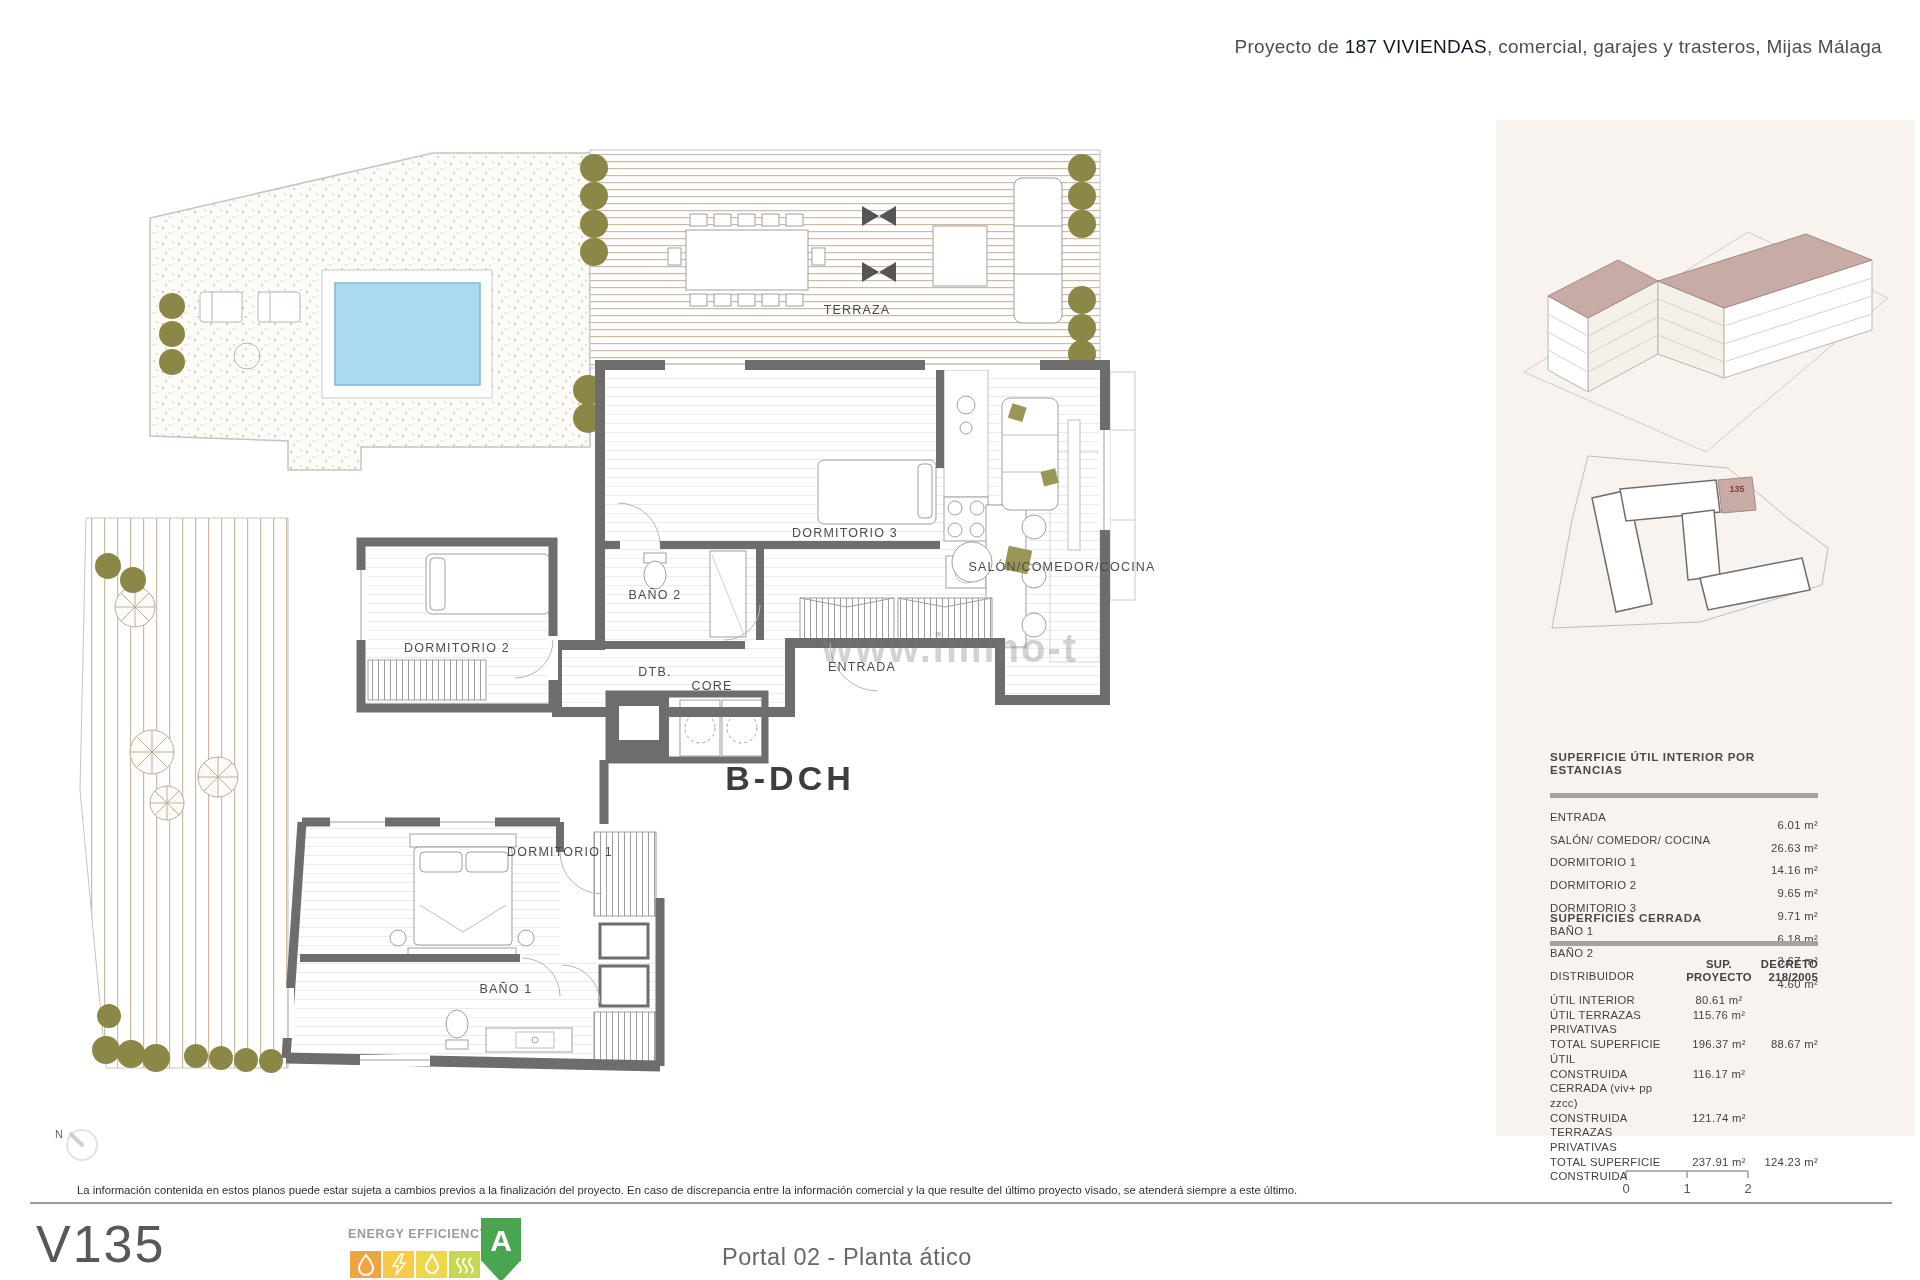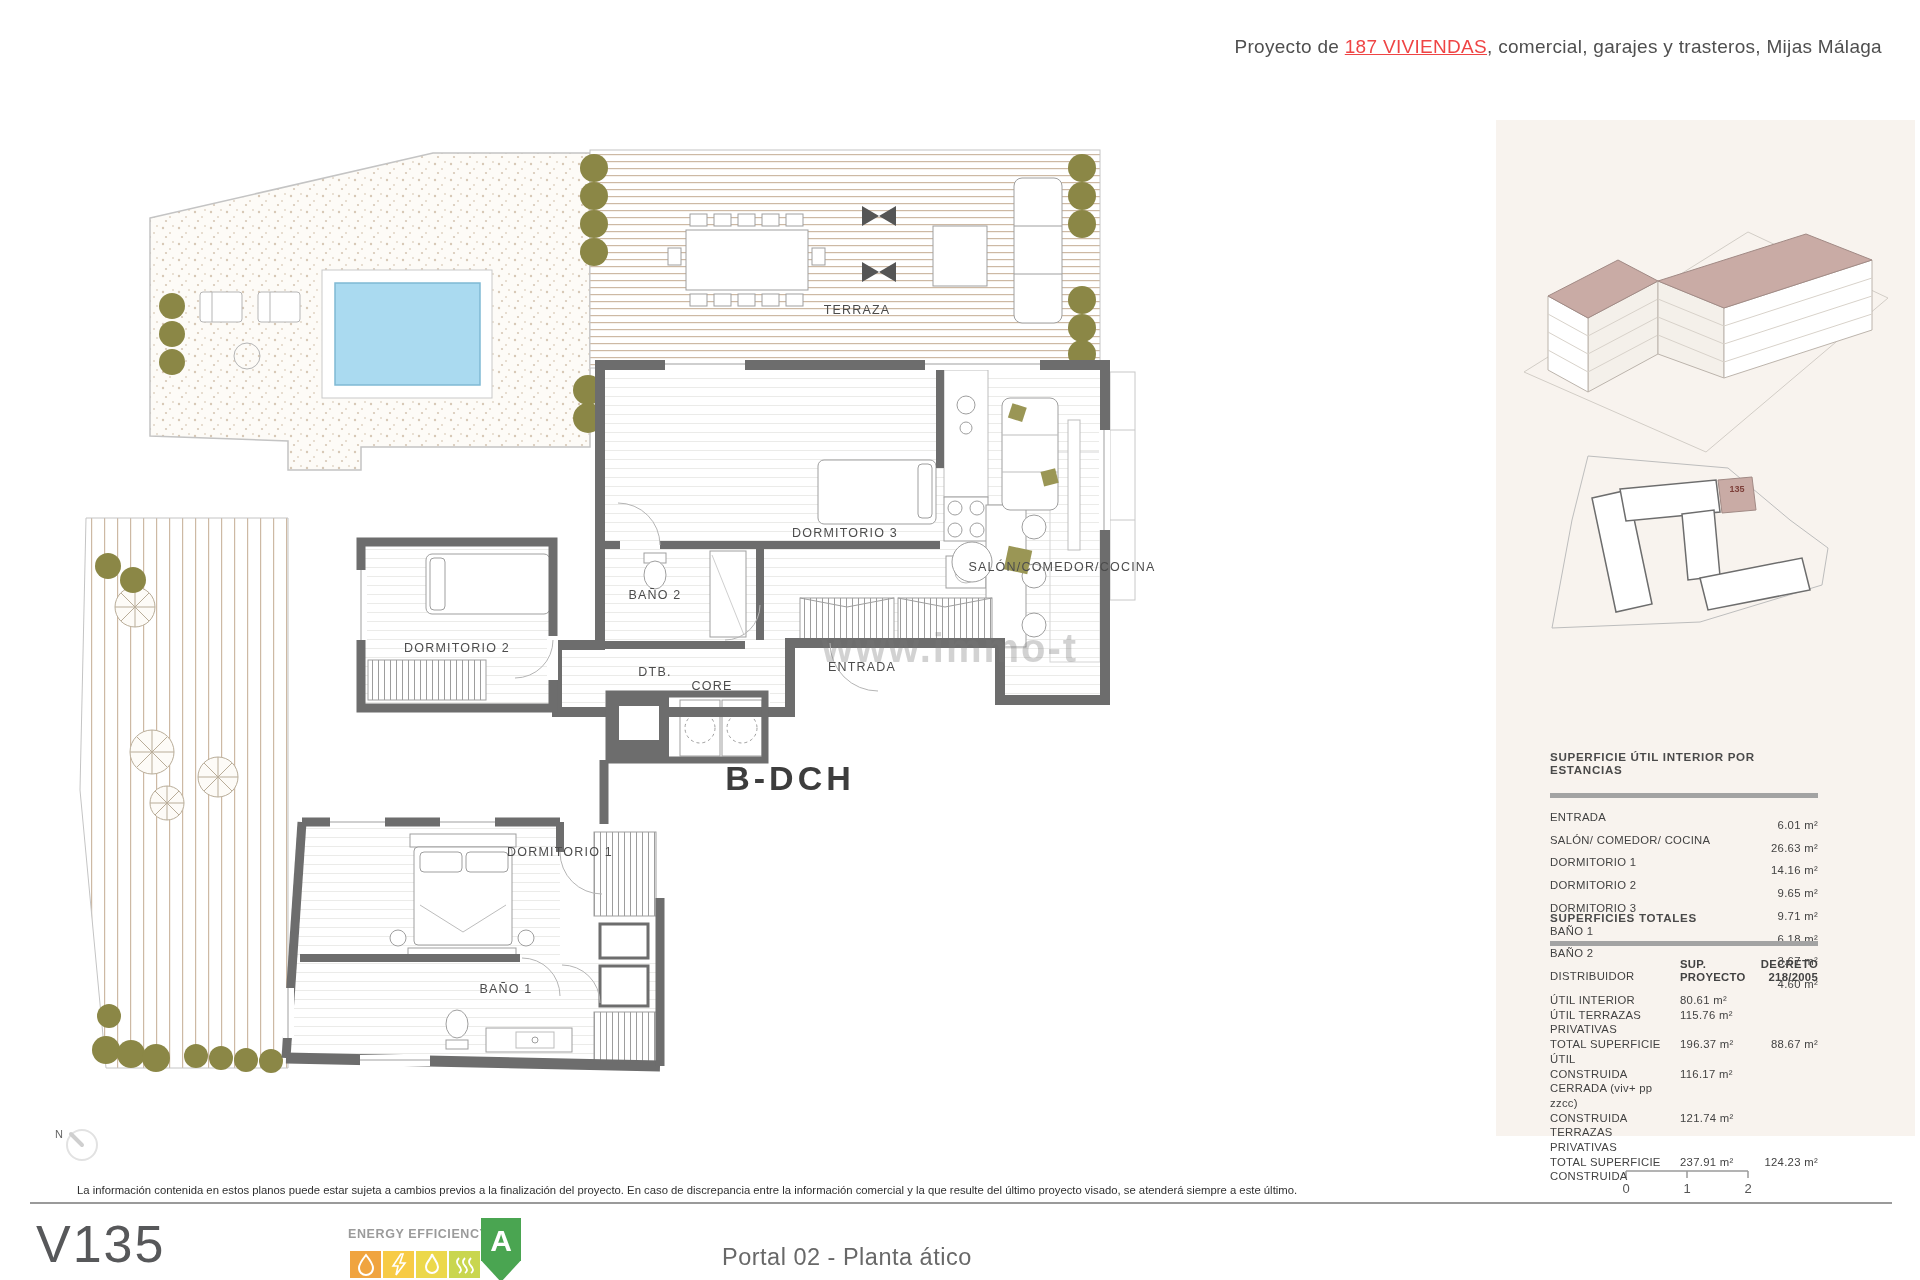--- a/index.html
+++ b/index.html
@@ -1,34 +1,34 @@
 <!DOCTYPE html>
 <html><head>
 <meta charset="utf-8">
 <style>
   html,body{margin:0;padding:0;background:#fff;}
   body{width:1920px;height:1280px;position:relative;font-family:"Liberation Sans",sans-serif;color:#4a4a4a;overflow:hidden;}
   .abs{position:absolute;}
   
   #header{top:36px;right:38px;font-size:19px;letter-spacing:.3px;color:#4f4f4f;white-space:nowrap;}
-  #header .hl{color:#ef4444;text-decoration:underline;}
+  #header .hl{color:#0f172a;}
   
   #panel{left:1496px;top:120px;width:419px;height:1016px;background:#f8f3ee;}
   
   #plansvg{left:0;top:0;width:1920px;height:1280px;pointer-events:none;}
   svg text{font-family:"Liberation Sans",sans-serif;}
   .roomlbl{fill:#4c4c4c;font-size:12.5px;letter-spacing:1.2px;}
   
   .tbl{position:absolute;width:268px;font-size:11.3px;letter-spacing:.3px;color:#424242;}
   .tbl .title{font-size:11.6px;font-weight:700;letter-spacing:.7px;color:#4a4a4a;border-bottom:5px solid #a3a3a3;padding-bottom:17px;}
   .tbl .rows{margin-top:12px;}
   .trow{display:flex;line-height:14.7px;}
   .trow .lbl{flex:1;}
   .trow .val{width:72px;text-align:right;margin-top:8px;}
-  .trow .cp{width:78px;text-align:left;}
+  .trow .cp{width:78px;text-align:center;}
   .trow .cd{width:60px;text-align:right;}
   .thead{font-weight:700;line-height:13px;margin-bottom:9px;}
   .gap{}
   
   #disclaimer{left:38px;top:1184px;font-size:11.3px;color:#2f2f2f;white-space:nowrap;padding-left:39px;}
   #divider{left:30px;top:1202px;width:1862px;height:2px;background:#9a9a9a;}
   #vcode{left:36px;top:1214px;font-size:52px;font-weight:400;letter-spacing:2px;color:#57585a;}
   #portal{left:722px;top:1244px;font-size:23.5px;color:#686868;letter-spacing:.5px;}
   
   #en-label{left:348px;top:1227px;font-size:12.5px;font-weight:700;letter-spacing:.6px;color:#9b9b9b;}
@@ -406,21 +406,21 @@
         <span class="val">3.67 m²</span>
       </div>
     <div class="trow">
         <span class="lbl">DISTRIBUIDOR</span>
         <span class="val">4.60 m²</span>
       </div>
   </div>
 </div>
 
 <div class="tbl" style="left:1550px;top:911px;">
-  <div class="title">SUPERFICIES TOTALES</div>
+  <div class="title">SUPERFICIES CERRADA</div>
   <div class="rows">
     <div class="trow thead">
       <span class="lbl"></span>
       <span class="cp"><span>SUP.</span><br><span>PROYECTO</span></span>
       <span class="cd"><span>DECRETO</span><br><span>218/2005</span></span>
     </div>
     <div class="trow">
         <span class="lbl">ÚTIL INTERIOR</span>
         <span class="cp">80.61 m²</span>
         <span class="cd"></span>

